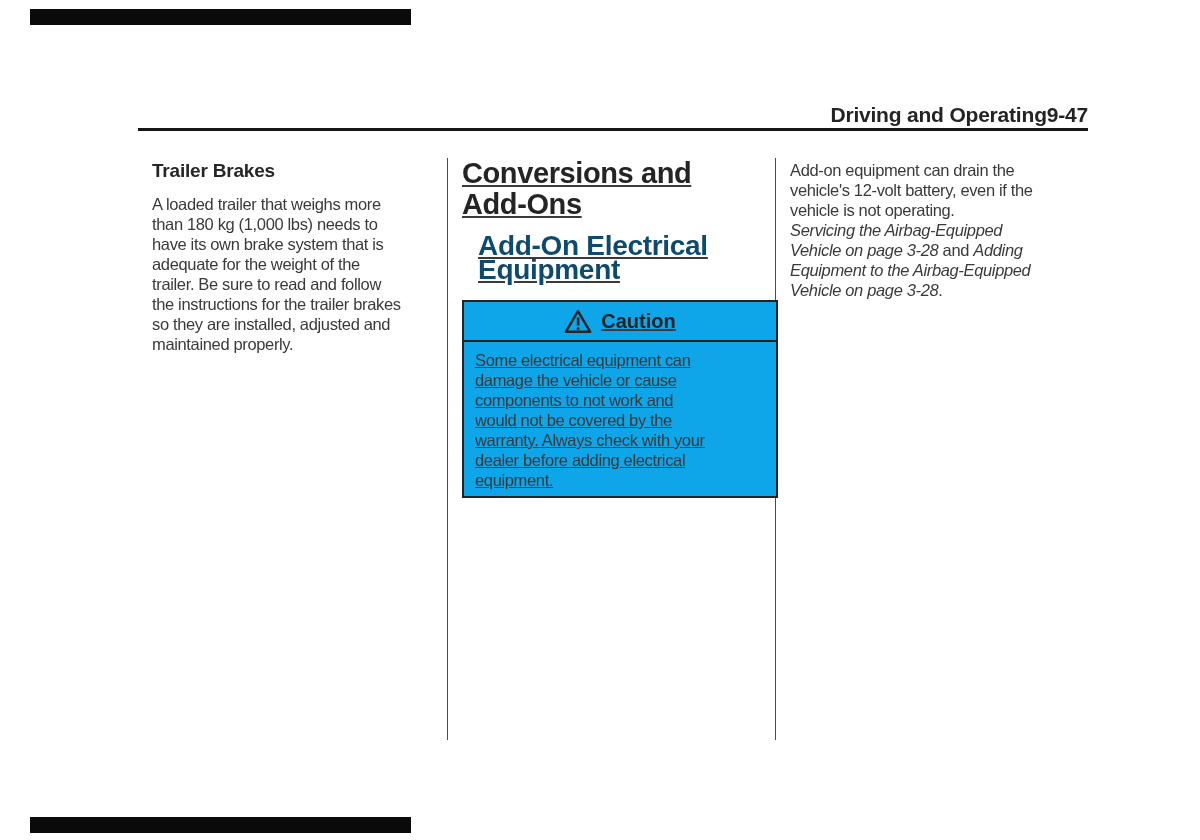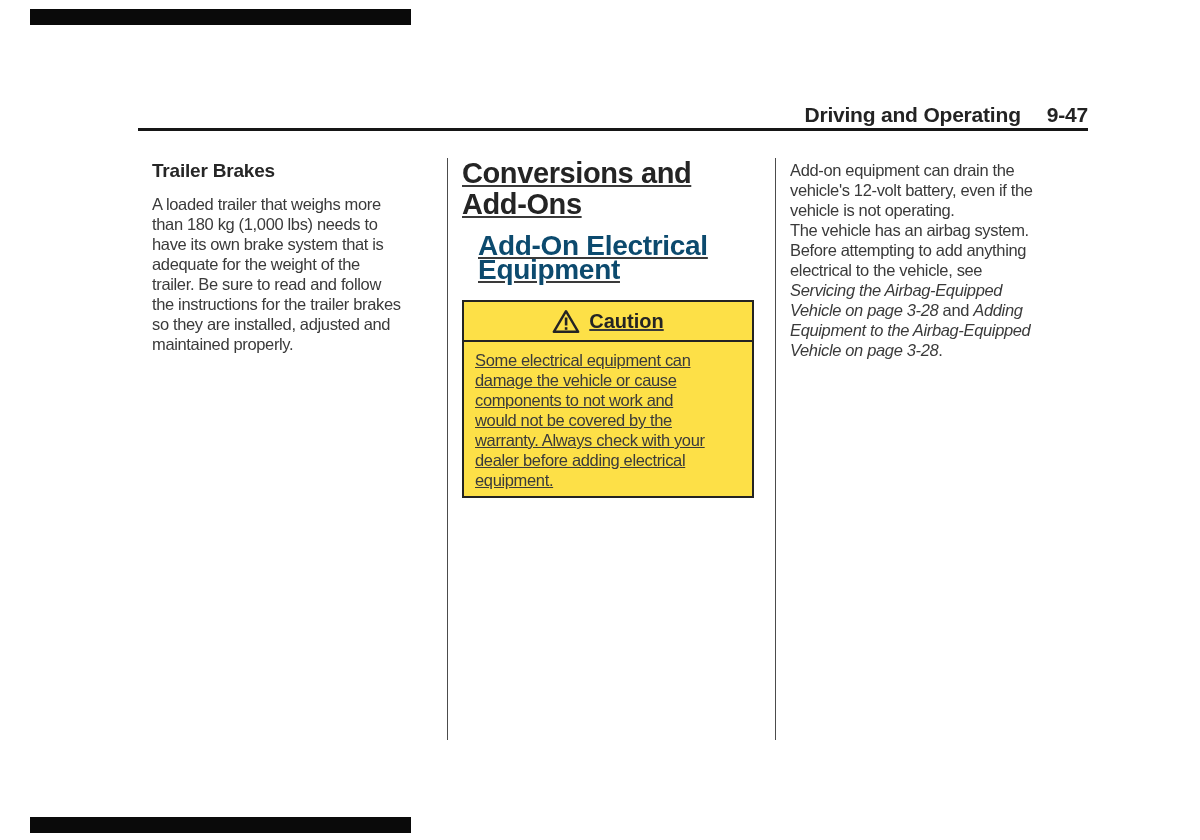--- a/index.html
+++ b/index.html
@@ -19,21 +19,21 @@
     left: 30px; width: 381px; height: 16px;
     background: #0a0a0a;
   }
   .artifact-bar.top { top: 9px; }
   .artifact-bar.bottom { top: 817px; }
 
   
   .header {
     position: absolute;
     top: 104px; right: 112px;
-    display: flex; gap: 26px; align-items: baseline;
+    display: flex; align-items: baseline;
     font-weight: bold; font-size: 21px; line-height: 21px;
     color: #232323;
     letter-spacing: -0.2px;
     white-space: pre;
   }
   .header-rule {
     position: absolute;
     left: 138px; top: 128px;
     width: 950px; height: 3px;
     background: #161616;
@@ -79,23 +79,23 @@
   .col-mid h3 {
     margin: 0 0 18px 16px;
     font-size: 28px; line-height: 24px;
     color: #0c4a6e;
     letter-spacing: -0.3px;
     white-space: pre;
   }
 
   .caution-box {
     border: 2px solid #232323;
-    width: 292px;
+    width: 316px;
     box-sizing: border-box;
-    background: #fde047;
+    background: #0ea5e9;
   }
   .caution-header {
     border-bottom: 2px solid #232323;
     height: 38px;
     display: flex; align-items: center; justify-content: center;
     gap: 9px;
     font-weight: bold; font-size: 20px;
     color: #242424;
   }
   .caution-header svg { display: block; }
@@ -159,22 +159,19 @@
 dealer before adding electrical
 equipment.</p>
       </div>
     </div>
   </div>
 
   <div class="col col-right">
     <p class="body-text p1">Add-on equipment can drain the
 vehicle's 12-volt battery, even if the
 vehicle is not operating.</p>
-    <p class="body-text p2"><span>The vehicle has an airbag system.
-Before attempting to add anything
-electrical to the vehicle, see
-</span><em>Servicing the Airbag-Equipped
+    <p class="body-text p2"><em>Servicing the Airbag-Equipped
 Vehicle on page 3-28</em><span> and </span><em>Adding
 Equipment to the Airbag-Equipped
 Vehicle on page 3-28</em><span>.</span></p>
   </div>
 
 </div>
 
 </body></html>

